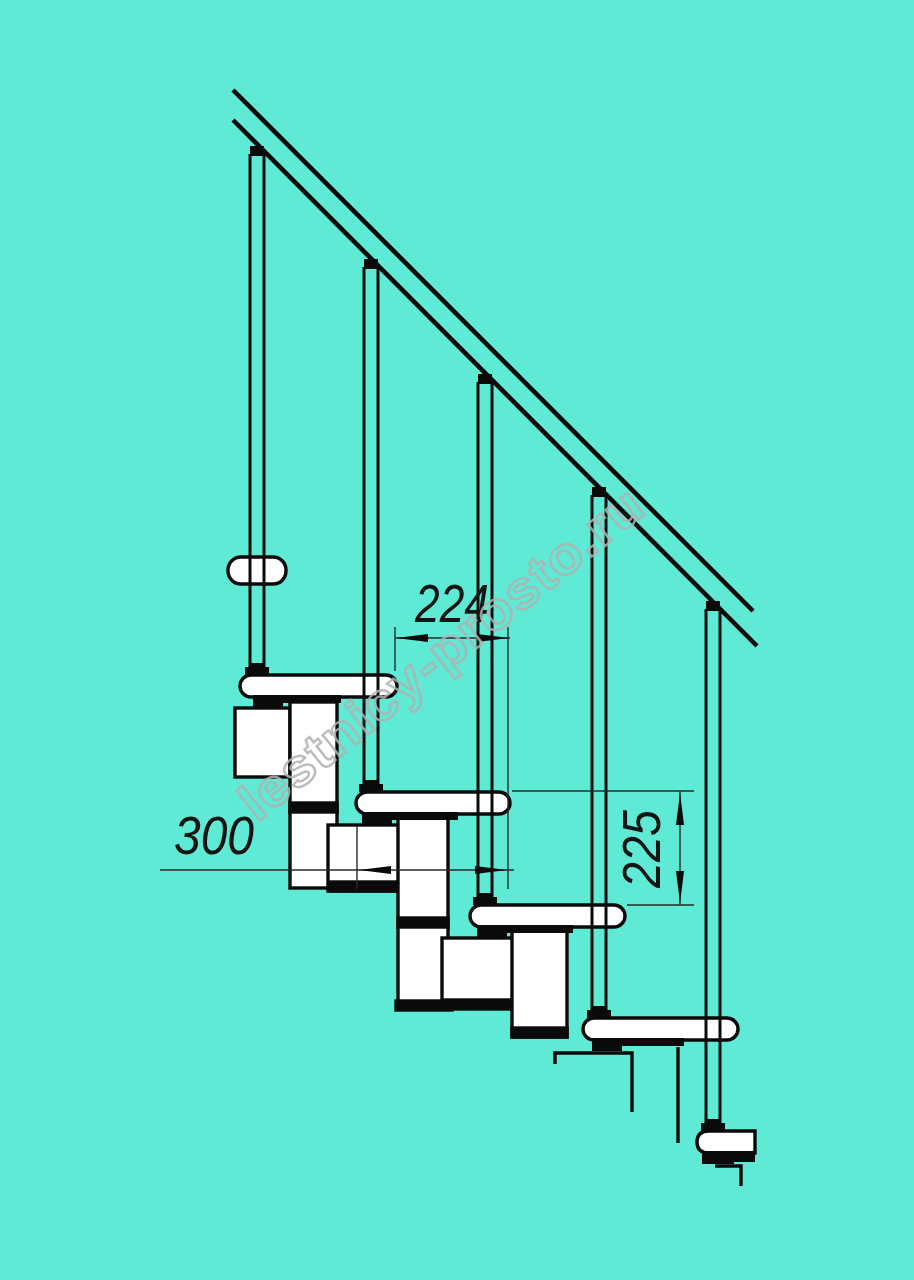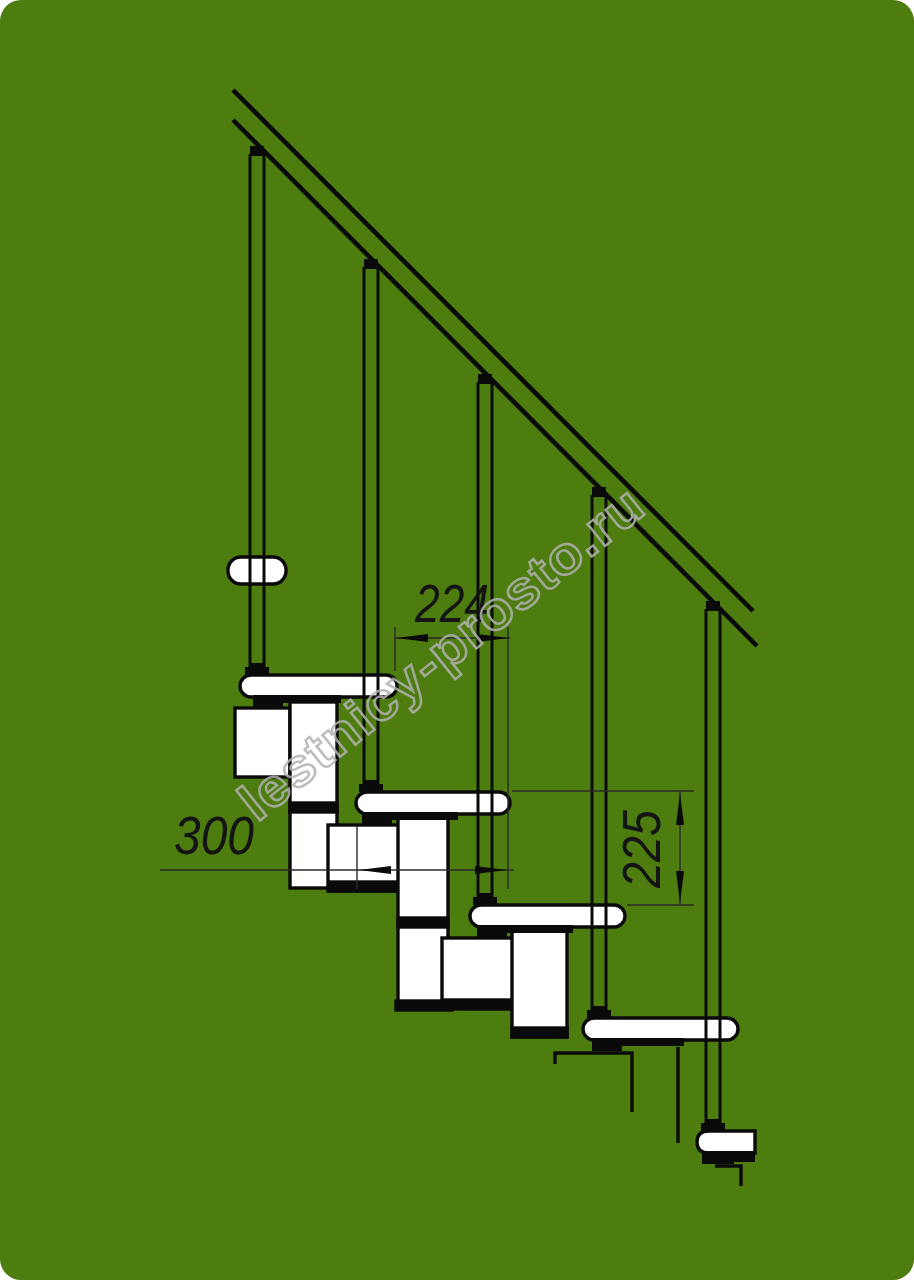--- a/index.html
+++ b/index.html
@@ -1,18 +1,18 @@
 <!DOCTYPE html>
 <html><head>
 <meta charset="utf-8">
 <style>
   html,body{margin:0;padding:0;background:#fff;}
   .canvas{
-    position:relative;width:914px;height:1280px;background:#4d7c0f;
-    font-family:"Liberation Sans",sans-serif;overflow:hidden;border-radius:21px;
+    position:relative;width:914px;height:1280px;background:#5eead4;
+    font-family:"Liberation Sans",sans-serif;overflow:hidden;
   }
   svg{display:block;}
   .dim-text{
     font-family:"Liberation Sans",sans-serif;
     font-style:italic;
     font-size:54px;
     fill:#141414;
   }
   .watermark{
     font-family:"Liberation Sans",sans-serif;

